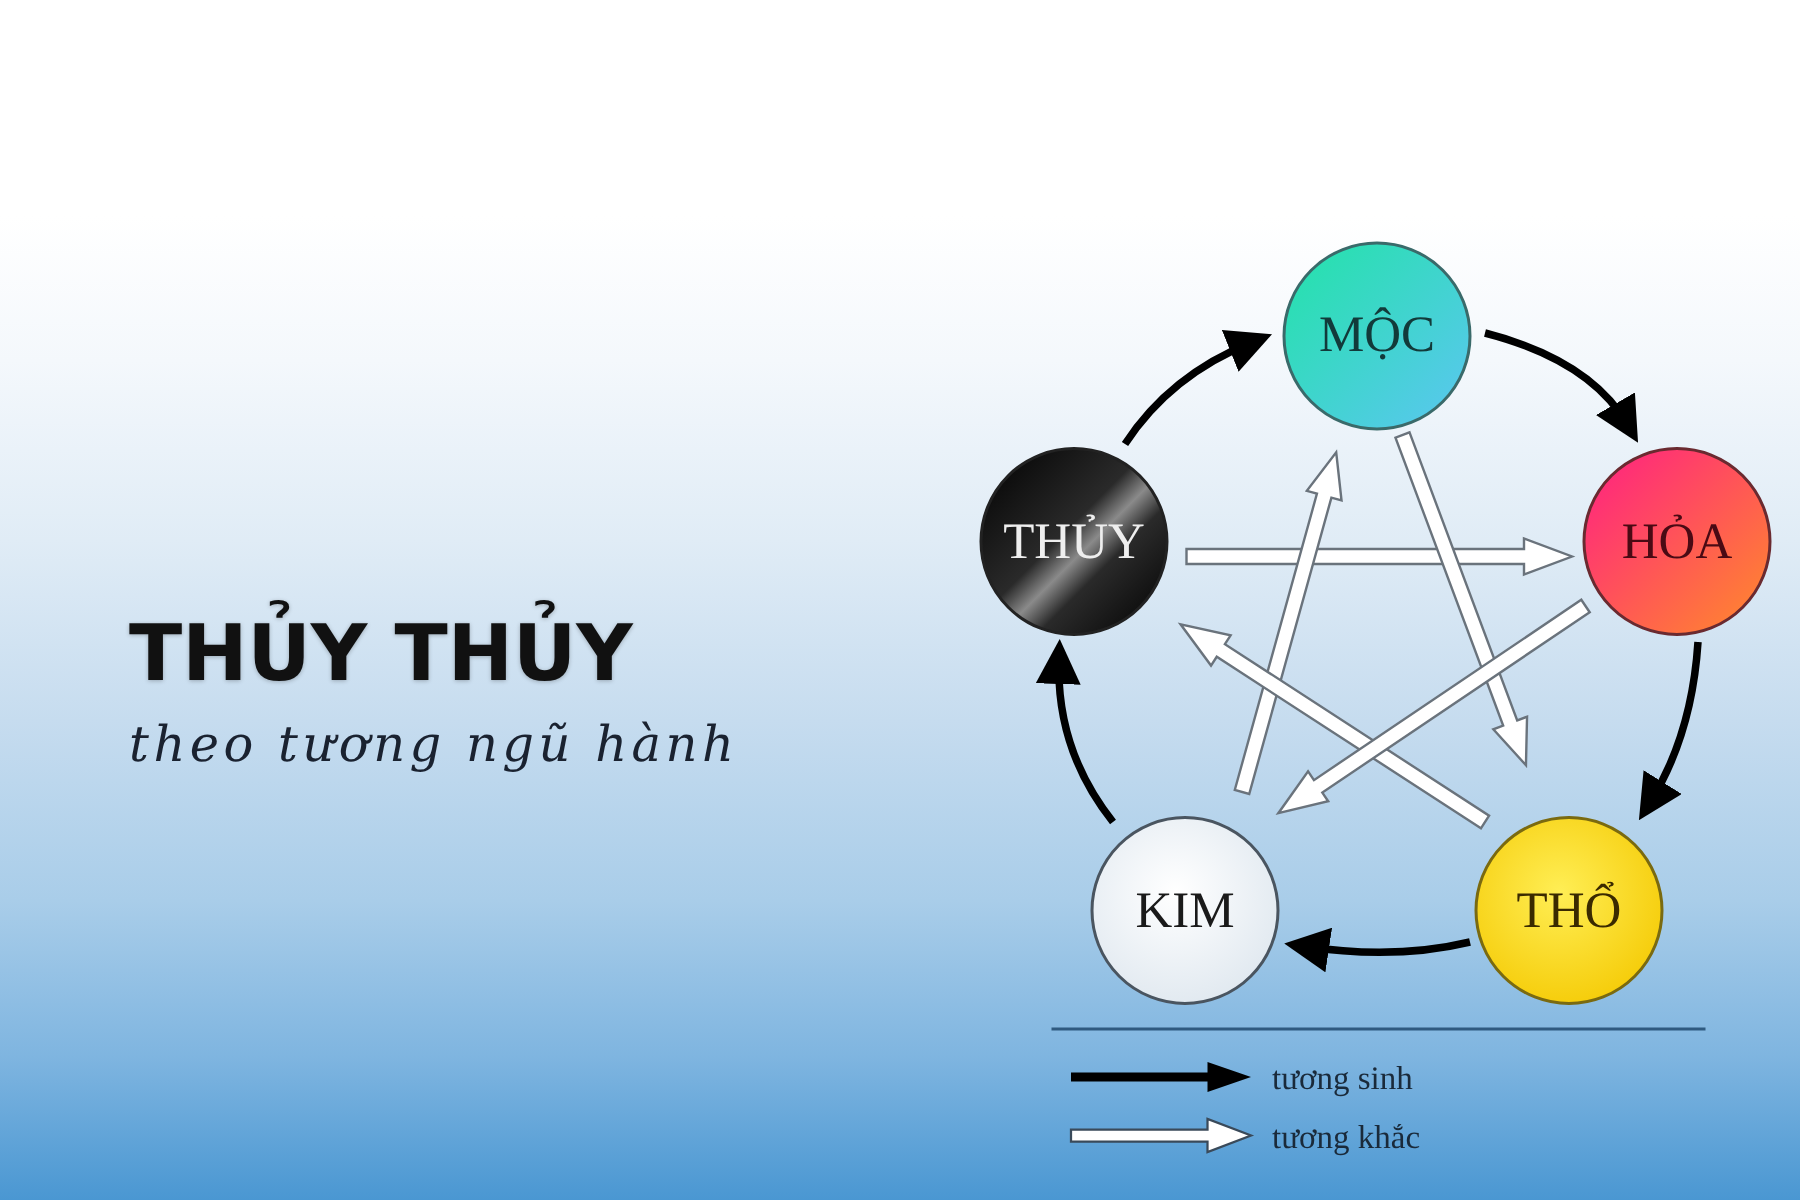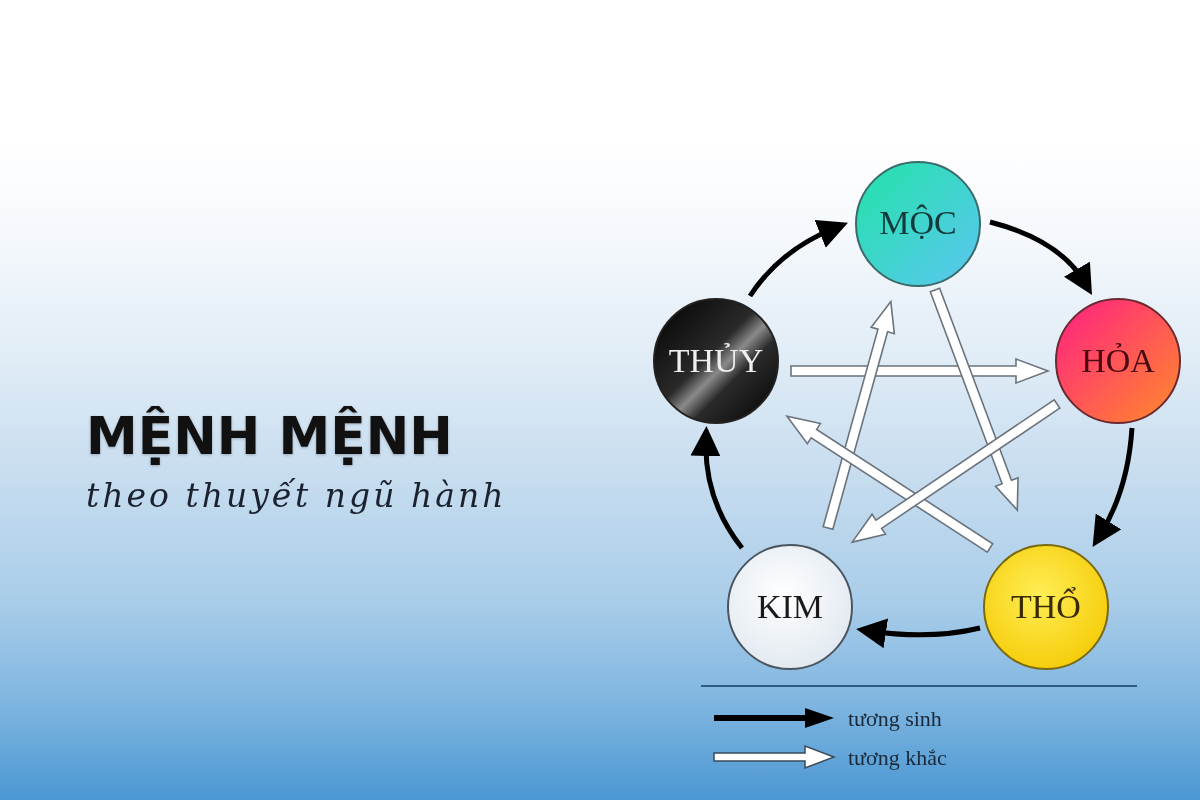--- a/index.html
+++ b/index.html
@@ -20,22 +20,22 @@
       margin-top: 10px; line-height: 40px;
     }
     svg.diagram { position: absolute; left: 0; top: 0; }
     .node-label { font-family: "Liberation Serif", serif; font-size: 34px; text-anchor: middle; dominant-baseline: middle; }
     .legend-label { font-family: "Liberation Serif", serif; font-size: 22px; fill: #1a2a3a; }
   </style>
 </head>
 <body>
 
 <div class="title-block">
-  <div class="main-title">MỆNH MỆNH</div>
-  <div class="subtitle">theo thuyết ngũ hành</div>
+  <div class="main-title">THỦY THỦY</div>
+  <div class="subtitle">theo tương ngũ hành</div>
 </div>
 
 <svg class="diagram" width="1200" height="800" viewBox="0 0 1200 800">
   <defs>
     <linearGradient id="g-moc" x1="0" y1="0" x2="1" y2="1">
       <stop offset="0%" stop-color="#22e3a8"></stop>
       <stop offset="100%" stop-color="#5cc6f2"></stop>
     </linearGradient>
     <linearGradient id="g-hoa" x1="0" y1="0" x2="1" y2="1">
       <stop offset="0%" stop-color="#ff1e84"></stop>

